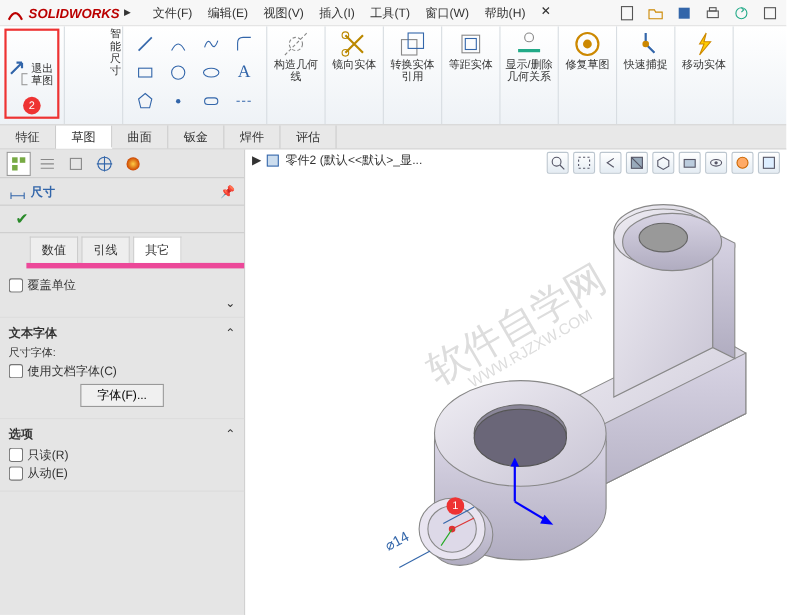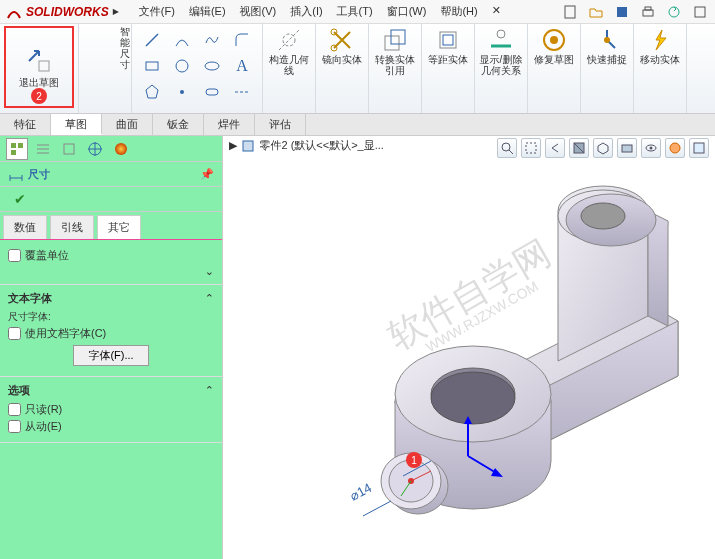--- a/index.html
+++ b/index.html
@@ -7,43 +7,43 @@
   .menubar { height: 24px; display: flex; align-items: center; padding: 0 6px; background: #f7f7f7; border-bottom: 1px solid #ddd; }
   .logo { display: flex; align-items: center; gap: 4px; margin-right: 20px; }
   .logo-text { font-weight: bold; font-style: italic; color: #b00; font-size: 12px; }
   .menu-items { display: flex; gap: 14px; flex: 1; }
   .menu-item { cursor: pointer; }
   .menubar-icons { display: flex; gap: 8px; align-items: center; }
   .mbicon { width: 18px; height: 18px; display: flex; align-items: center; justify-content: center; cursor: pointer; }
   
   .ribbon { height: 90px; background: linear-gradient(#fff,#eef2f6); border-bottom: 1px solid #ccc; display: flex; position: relative; }
   .ribbon-group { display: flex; flex-direction: column; align-items: center; padding: 2px 4px; border-right: 1px solid #d8dde2; }
-  .exit-sketch { width: 70px; height: 82px; border: 2px solid #e33; display: flex; flex-direction: column; align-items: center; justify-content: center; position: relative; cursor: pointer; }
+  .exit-sketch { width: 50px; height: 82px; border: 2px solid #e33; display: flex; align-items: center; justify-content: center; position: relative; cursor: pointer; }
   .exit-sketch-label { font-size: 10px; text-align: center; line-height: 1.1; margin-top: 2px; }
   .badge2 { position: absolute; bottom: 2px; left: 50%; transform: translateX(-50%); width: 16px; height: 16px; border-radius: 50%; background: #e33; color: #fff; font-size: 10px; display: flex; align-items: center; justify-content: center; }
   .smart-dim { width: 44px; display: flex; flex-direction: row; align-items: center; justify-content: center; font-size: 10px; line-height: 1.1; text-align: center; cursor: pointer; gap: 40px; }
   .sketch-tools { display: grid; grid-template-columns: repeat(4,28px); grid-template-rows: repeat(3,24px); gap: 2px; padding: 2px; }
   .sketch-tools .tool { display: flex; align-items: center; justify-content: center; cursor: pointer; }
   .big-btn { display: flex; flex-direction: column; align-items: center; justify-content: center; font-size: 10px; line-height: 1.1; text-align: center; width: 44px; cursor: pointer; }
   .big-btn svg, .big-btn .ico { height: 28px; }
   .stack-btns { display: flex; flex-direction: column; gap: 2px; justify-content: center; }
   .stack-btn { display: flex; align-items: center; gap: 4px; cursor: pointer; font-size: 10px; height: 24px; padding: 0 4px; }
 
   .tabstrip { height: 22px; background: #e8e8e8; display: flex; border-bottom: 1px solid #ccc; }
   .tab { padding: 3px 14px; border-right: 1px solid #ccc; cursor: pointer; font-size: 11px; }
   .tab.active { background: #fff; border-bottom: 2px solid #fff; }
 
   .workarea { display: flex; height: calc(559px - 24px - 90px - 22px); }
-  .panel { width: 223px; border-right: 1px solid #ccc; background: #86efac; display: flex; flex-direction: column; }
+  .panel { width: 223px; border-right: 1px solid #ccc; background: #e5e5e5; display: flex; flex-direction: column; }
   .panel-tabs { height: 26px; display: flex; align-items: center; gap: 4px; padding: 0 6px; border-bottom: 1px solid #ccc; }
   .panel-tab { width: 22px; height: 22px; display: flex; align-items: center; justify-content: center; cursor: pointer; border: 1px solid transparent; }
   .panel-tab.active { border: 1px solid #999; background: #fff; }
   .dim-head { padding: 4px 8px; border-bottom: 1px solid #ccc; display: flex; align-items: center; justify-content: space-between; }
   .check { color: #2a8a2a; font-size: 14px; cursor: pointer; padding: 2px 6px; }
-  .subtabs { display: flex; border-bottom: 1px solid #ec4899; }
+  .subtabs { display: flex; border-bottom: 5px solid #ec4899; margin-left: 24px; }
   .subtab { padding: 4px 10px; border: 1px solid #ccc; border-bottom: none; margin-top: 3px; margin-left: 3px; background: #eee; cursor: pointer; font-size: 11px; }
   .subtab.active { background: #fff; }
   .sect { padding: 6px 8px; border-bottom: 1px solid #ddd; }
   .sect-head { display: flex; justify-content: space-between; align-items: center; font-size: 11px; margin-bottom: 4px; }
   .chev { cursor: pointer; }
   .cb { display: flex; align-items: center; gap: 4px; font-size: 11px; margin: 2px 0; }
   .font-btn { margin: 4px auto; display: block; padding: 2px 14px; border: 1px solid #999; background: #f0f0f0; cursor: pointer; font-size: 11px; }
 
   .canvas { flex: 1; position: relative; background: #fff; }
   .canvas-head { position: absolute; top: 2px; left: 6px; display: flex; align-items: center; gap: 4px; font-size: 11px; }

